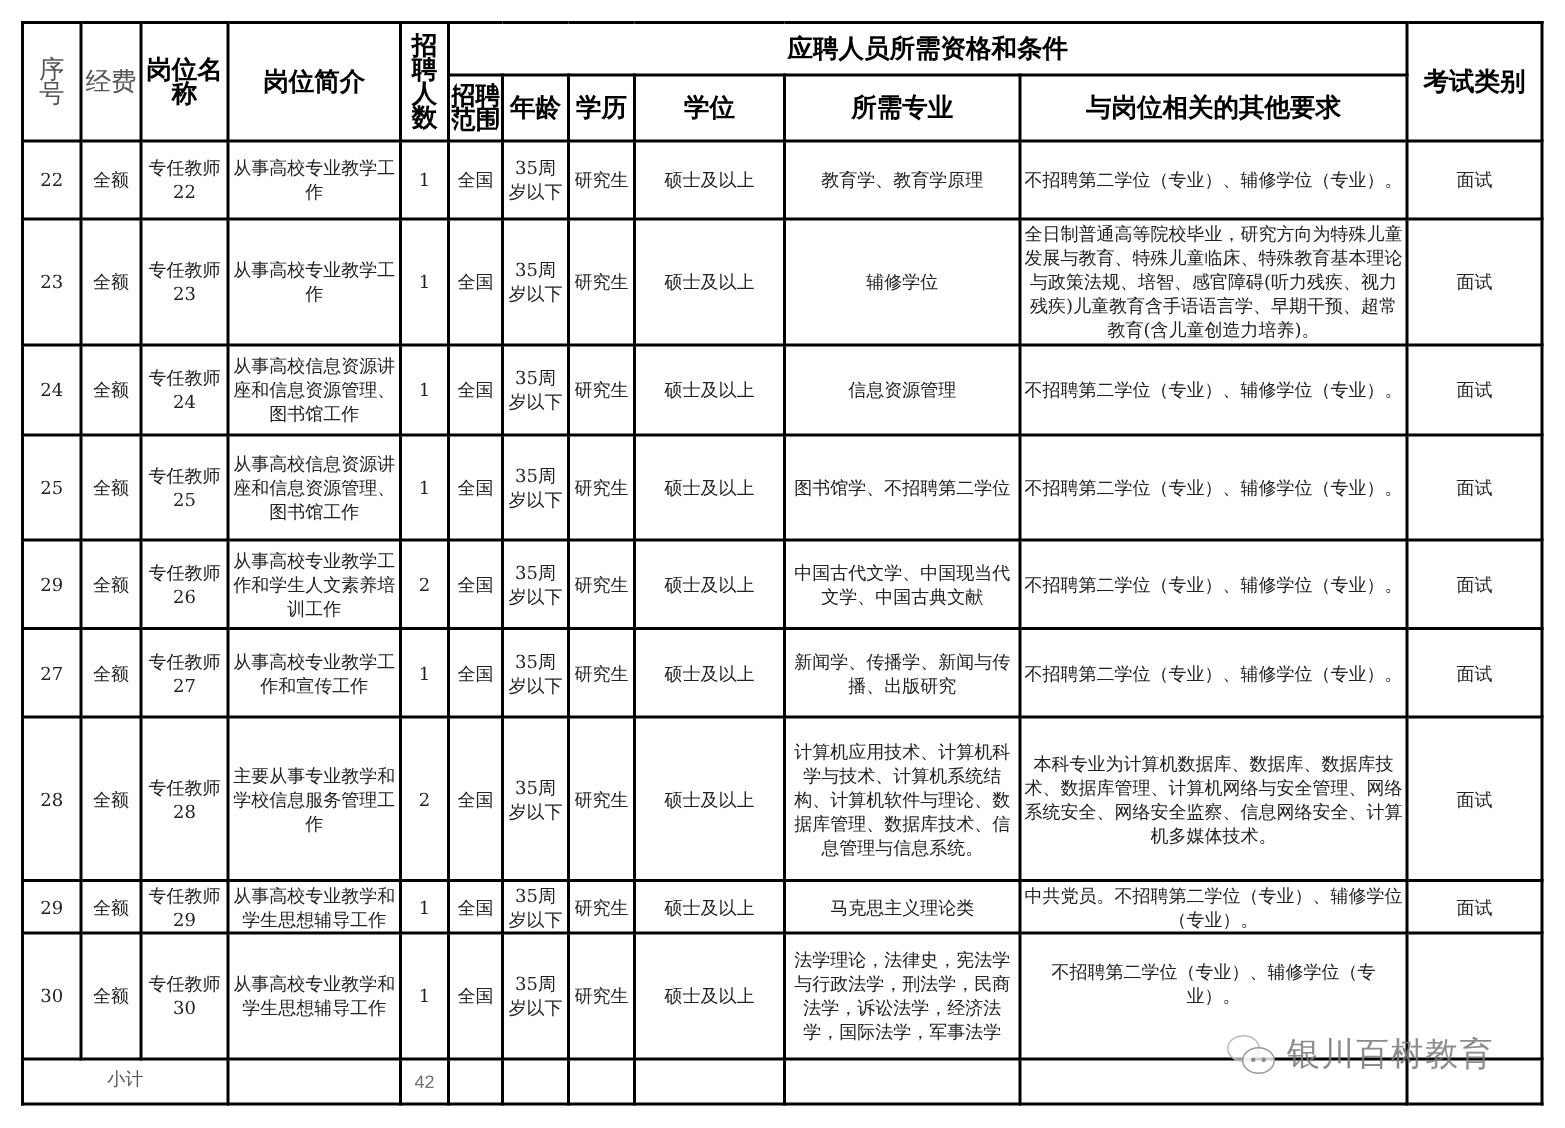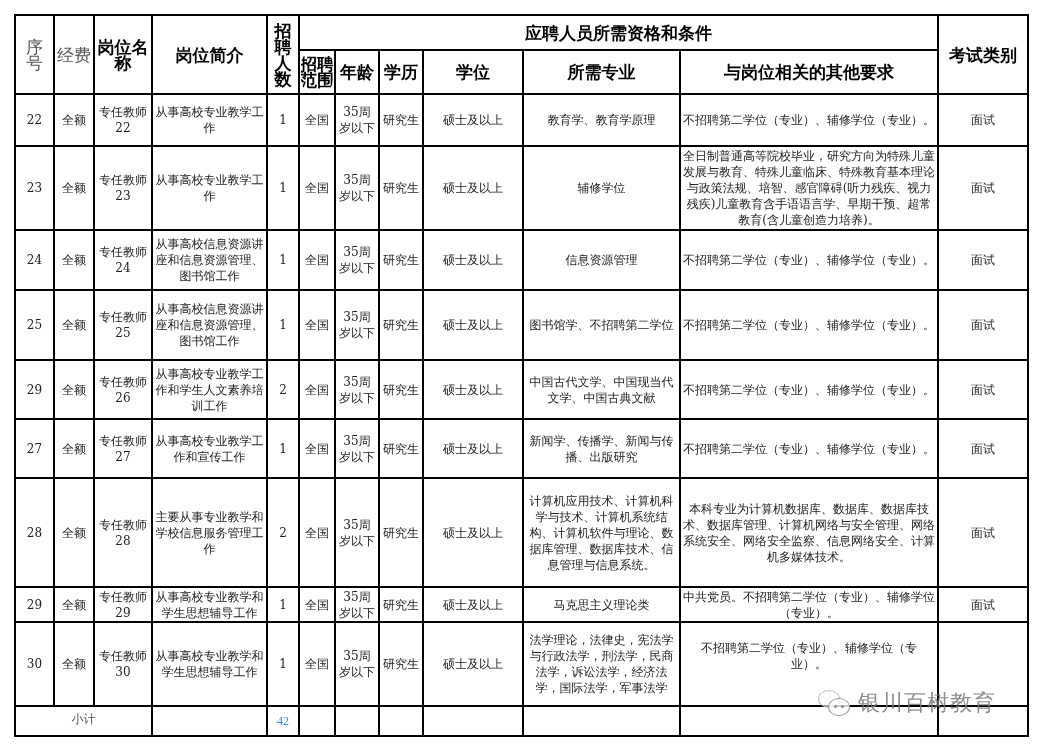--- a/index.html
+++ b/index.html
@@ -7,21 +7,21 @@
          font-family: "DejaVu Serif", "Liberation Serif", serif; color: #222; }
   table.grid { position: absolute; left: 14px; top: 14px; border-collapse: collapse; table-layout: fixed; }
   table.grid td, table.grid th { border: 2px solid #000; padding: 0 2px; text-align: center; vertical-align: middle;
          font-size: 12px; line-height: 16px; font-weight: normal; overflow: hidden; }
   table.grid th { font-family: "DejaVu Sans", "Liberation Sans", sans-serif; font-weight: bold; font-size: 17px; color: #000; border-radius: 14px; }
   th.light { font-weight: normal !important; color: #555 !important; font-family: "DejaVu Serif", serif !important; }
   th.left { text-align: left; padding-left: 3px; margin-left: 20px; }
   td.left { text-align: left; padding-left: 3px; }
   td.just { text-align: justify; padding: 0 3px; }
   td.small { font-size: 11px; line-height: 14px; }
-  td.num-big { font-family: Liberation Serif, serif; font-size: 13px; text-align: right; vertical-align: bottom; color:#3b82f6; }
+  td.num-big { font-family: Liberation Sans, sans-serif; font-size: 13px; text-align: right; vertical-align: bottom; color:#737373; }
   td.sub { font-size: 11px; color: #555; }
   .watermark { position: absolute; left: 818px; top: 688px; display: flex; align-items: center; gap: 6px;
          color: rgba(120,120,120,0.85); font-family: "DejaVu Sans", sans-serif; font-size: 22px; letter-spacing: 1px;
          pointer-events: none; }
   .wechat-icon { width: 34px; height: 26px; position: relative; }
   .wechat-icon .b1 { position: absolute; left: 0; top: 0; width: 20px; height: 16px; border: 1.5px solid #bbb; border-radius: 50%; background: rgba(255,255,255,0.6); }
   .wechat-icon .b2 { position: absolute; left: 10px; top: 8px; width: 20px; height: 16px; border: 1.5px solid #999; border-radius: 50%; background: rgba(255,255,255,0.8); }
   .wechat-icon .d { position: absolute; width: 3px; height: 3px; border-radius: 50%; background: #888; top: 15px; }
 </style>
 </head>

